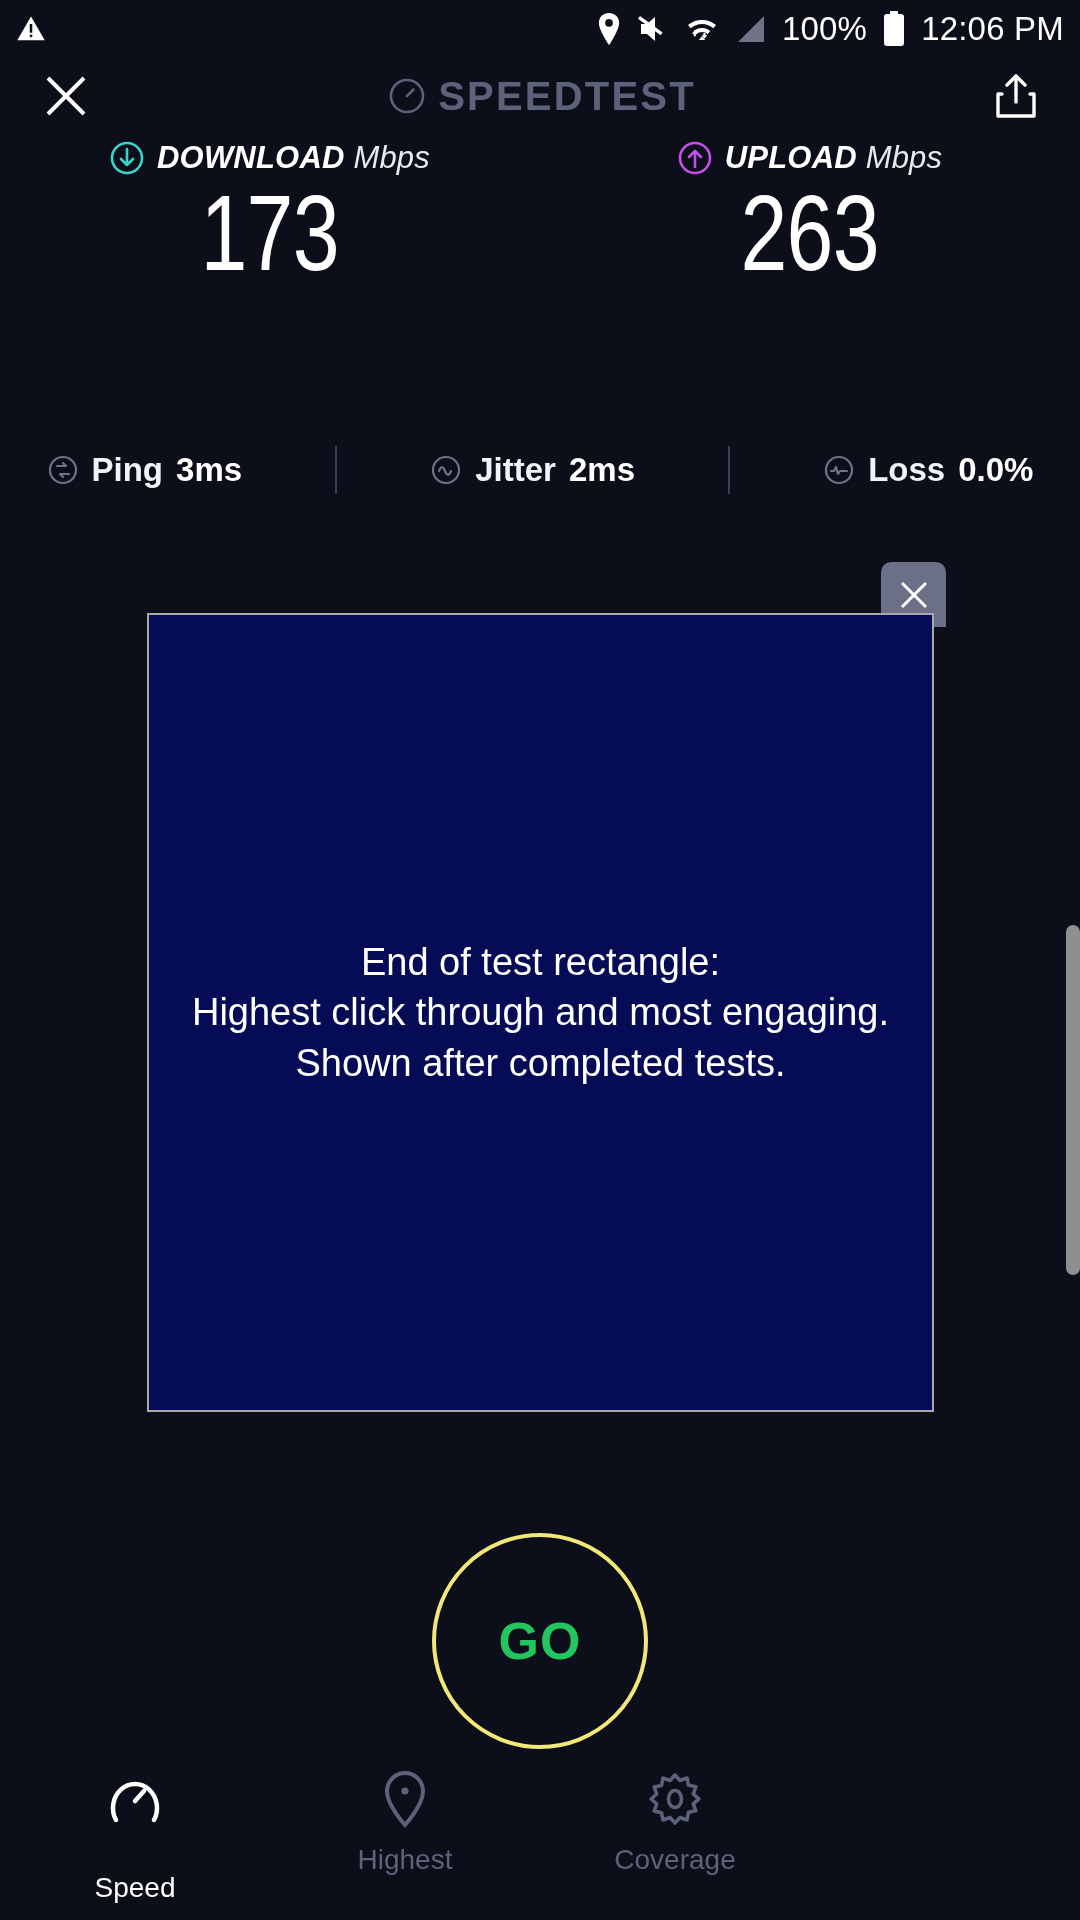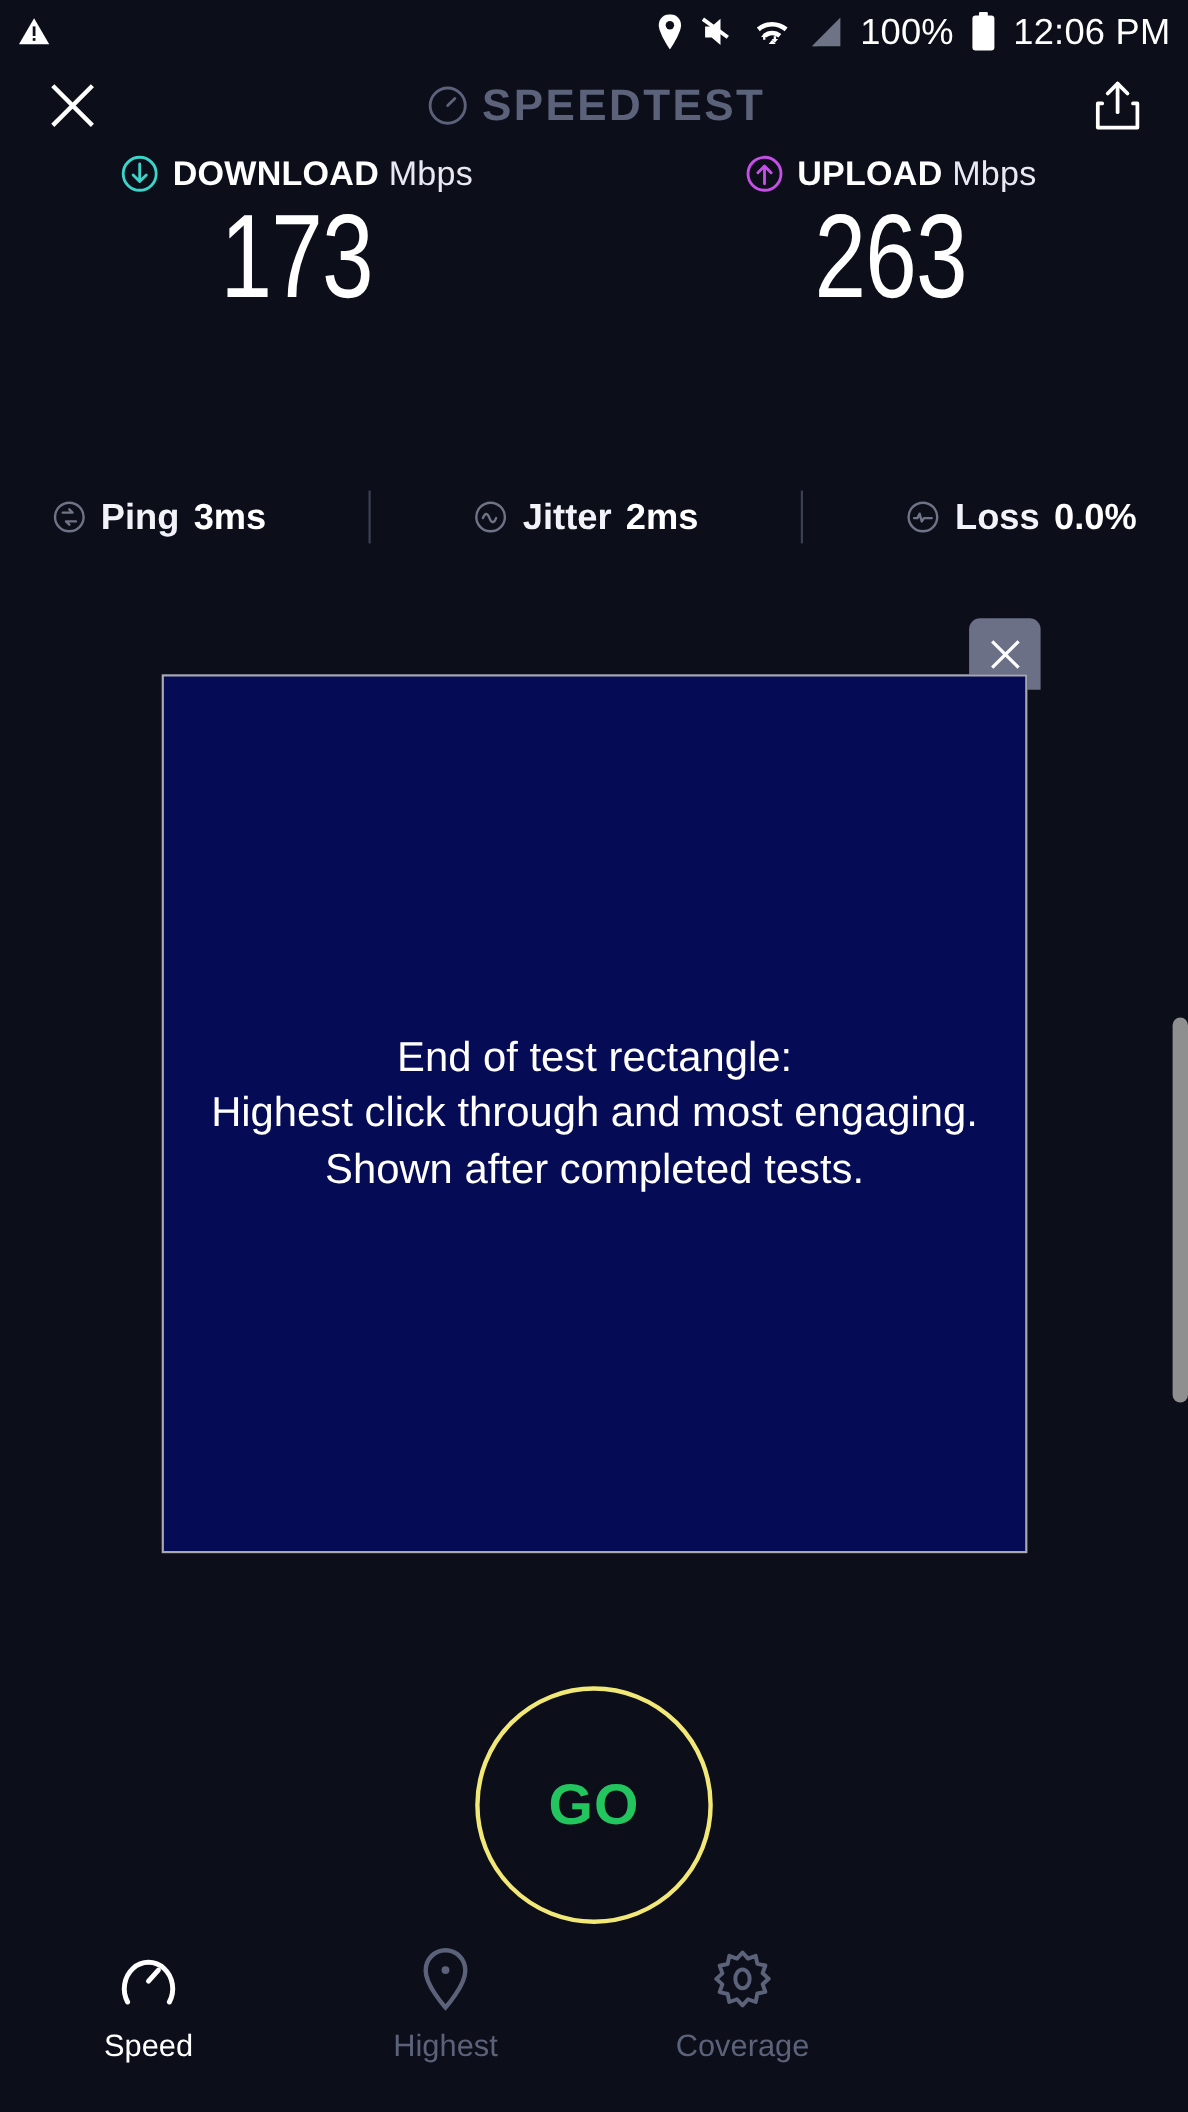--- a/index.html
+++ b/index.html
@@ -31,21 +31,21 @@
   }
   .brand { display:flex; align-items:center; gap:12px; }
   .brand-text {
     color:#5b6279; font-size:40px; font-weight:700; letter-spacing:2.2px;
   }
 
   
   .results { position:absolute; top:140px; left:0; width:1080px; }
   .dl-ul-row { display:flex; width:1080px; }
   .metric-col { width:50%; display:flex; flex-direction:column; align-items:center; }
-  .metric-head { display:flex; align-items:center; gap:13px; margin-bottom:2px; }
+  .metric-head { display:flex; align-items:center; gap:13px; margin-bottom:2px;font-style:italic; }
   .metric-label { font-size:31px; font-weight:700; color:#ffffff; letter-spacing:.2px; }
   .metric-label .unit { font-weight:400; color:#e8e9f2; }
   .metric-value {
     font-size:108px; color:#ffffff; font-weight:300;
     line-height:1.02; letter-spacing:-1px;
     font-family:"Liberation Sans Narrow","Liberation Sans", sans-serif;
     transform:scaleX(.78); transform-origin:center;
   }
 
   
@@ -90,21 +90,21 @@
   
   .bottomnav {
     position:absolute; left:0; bottom:0; width:1080px; height:168px;
     display:flex; align-items:flex-start; padding-top:16px;
   }
   .nav-item {
     width:25%; display:flex; flex-direction:column;
     align-items:center; gap:14px;
   }
   .nav-label { font-size:28px; }
-  .nav-item.active .nav-label { color:#ffffff; }
+  .nav-item.active .nav-label { color:#ffffff;margin-top:28px; }
   .nav-item.inactive .nav-label { color:#5b6279; }
 </style>
 </head>
 <body>
 
 <div id="app">
 
   <div class="statusbar">
     <div class="sb-left">
       <span class="icn">

